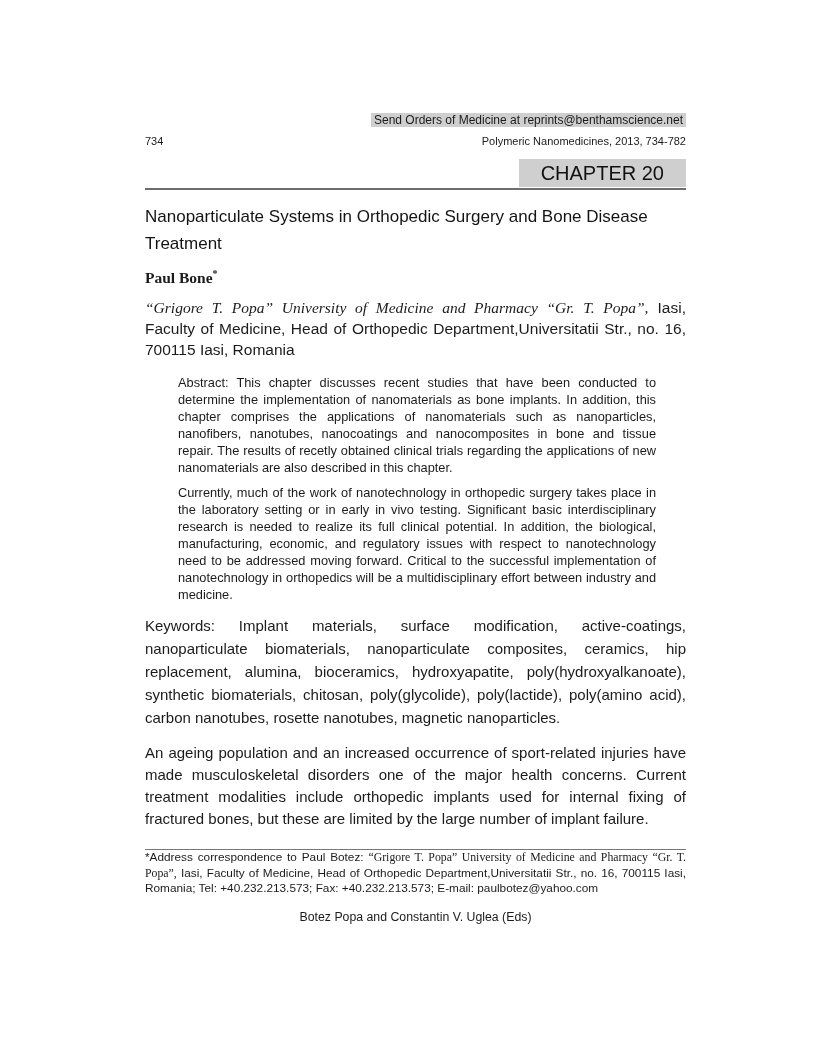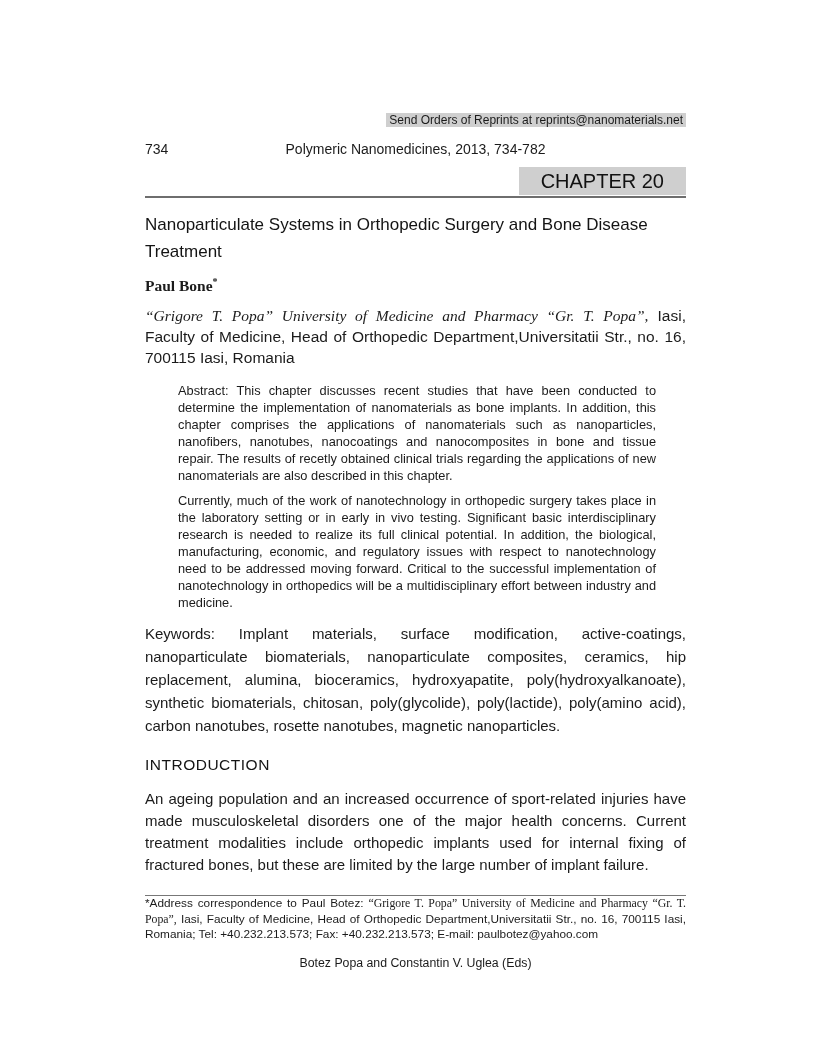--- a/index.html
+++ b/index.html
@@ -13,22 +13,22 @@
     box-sizing: border-box;
     width: 816px; height: 1056px;
     padding: 112px 130px 0 145px;
     overflow: hidden;
   }
   .hl { background: var(--highlight, #cfcfcf); padding: 0 3px; }
 
   .reprint-row { text-align: right; font-size: 12px; line-height: 17px; }
 
   .running-row {
-    position: relative; text-align: center;
-    font-size: 14px; line-height: 18px; margin-top: 11px;
+    position: relative; text-align: right;
+    font-size: 11px; line-height: 18px; margin-top: 3px;
   }
   .page-num { position: absolute; left: 0; top: 0; }
 
   .chapter-row { text-align: right; margin-top: 9px; }
   .chapter-badge {
     display: inline-block; font-size: 20px; line-height: 26px;
     padding: 1px 22px; background: var(--highlight, #cfcfcf);
     color: #111111;
   }
   .head-rule { border-bottom: 2px solid #6e6e6e; margin-top: 1px; }
@@ -82,21 +82,21 @@
     font-size: 12.3px; line-height: 16px;
   }
   .footer div { margin: 0; }
 </style>
 </head>
 <body>
 
 <div class="page">
 
   <div class="reprint-row">
-    <span class="hl">Send Orders of Reprints at reprints@nanomaterials.net</span>
+    <span class="hl">Send Orders of Medicine at reprints@benthamscience.net</span>
   </div>
 
   <div class="running-row">
     <span class="page-num">734</span>
     <span>Polymeric Nanomedicines, 2013, 734-782</span>
   </div>
 
   <div class="chapter-row">
     <span class="chapter-badge">CHAPTER 20</span>
   </div>
@@ -109,21 +109,20 @@
 
   <p class="affiliation"><span class="aff-serif">“Grigore T. Popa” University of Medicine and Pharmacy “Gr. T. Popa”,</span> <span>Iasi, Faculty of Medicine, Head of Orthopedic Department,Universitatii Str., no. 16, 700115 Iasi, Romania</span></p>
 
   <div class="abstract">
     <p><span>Abstract:</span> <span>This chapter discusses recent studies that have been conducted to determine the implementation of nanomaterials as bone implants. In addition, this chapter comprises the applications of nanomaterials such as nanoparticles, nanofibers, nanotubes, nanocoatings and nanocomposites in bone and tissue repair. The results of recetly obtained clinical trials regarding the applications of new nanomaterials are also described in this chapter.</span></p>
     <p><span>Currently, much of the work of nanotechnology in orthopedic surgery takes place in the laboratory setting or in early in vivo testing. Significant basic interdisciplinary research is needed to realize its full clinical potential. In addition, the biological, manufacturing, economic, and regulatory issues with respect to nanotechnology need to be addressed moving forward. Critical to the successful implementation of nanotechnology in orthopedics will be a multidisciplinary effort between industry and medicine.</span></p>
   </div>
 
   <p class="keywords"><span>Keywords:</span> <span>Implant materials, surface modification, active-coatings, nanoparticulate biomaterials, nanoparticulate composites, ceramics, hip replacement, alumina, bioceramics, hydroxyapatite, poly(hydroxyalkanoate), synthetic biomaterials, chitosan, poly(glycolide), poly(lactide), poly(amino acid), carbon nanotubes, rosette nanotubes, magnetic nanoparticles.</span></p>
 
-  <h2 class="section-heading">INTRODUCTION</h2>
 
   <p class="body-para">An ageing population and an increased occurrence of sport-related injuries have made musculoskeletal disorders one of the major health concerns. Current treatment modalities include orthopedic implants used for internal fixing of fractured bones, but these are limited by the large number of implant failure.</p>
 
   <div class="footnote"><span>*Address correspondence to Paul Botez:</span> <span class="fn-serif">“Grigore T. Popa” University of Medicine and Pharmacy “Gr. T. Popa”,</span> <span>Iasi, Faculty of Medicine, Head of Orthopedic Department,Universitatii Str., no. 16, 700115 Iasi, Romania; Tel: +40.232.213.573; Fax: +40.232.213.573; E-mail: paulbotez@yahoo.com</span></div>
 
   <div class="footer">
     <div>Botez Popa and Constantin V. Uglea (Eds)</div>
   </div>
 
 </div>

